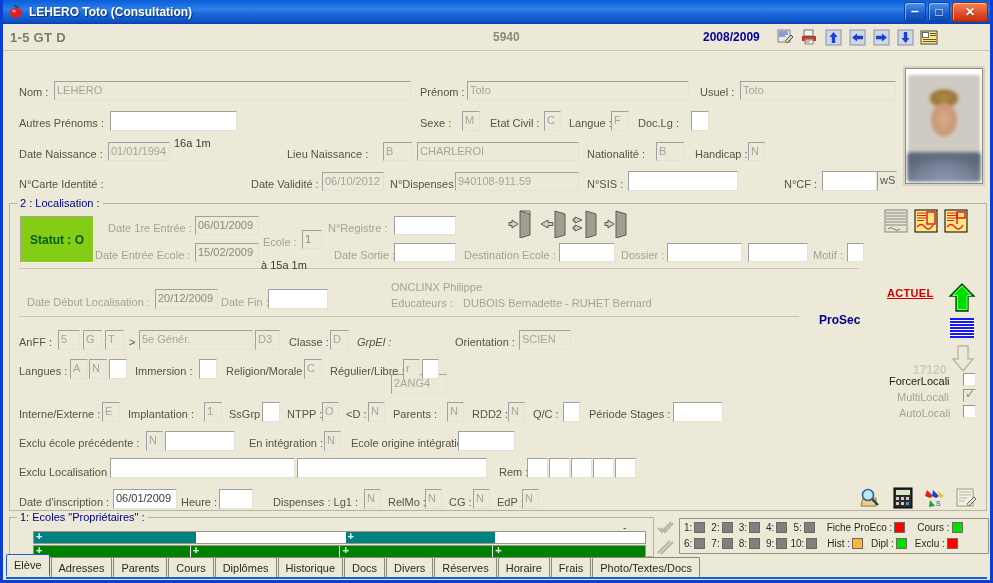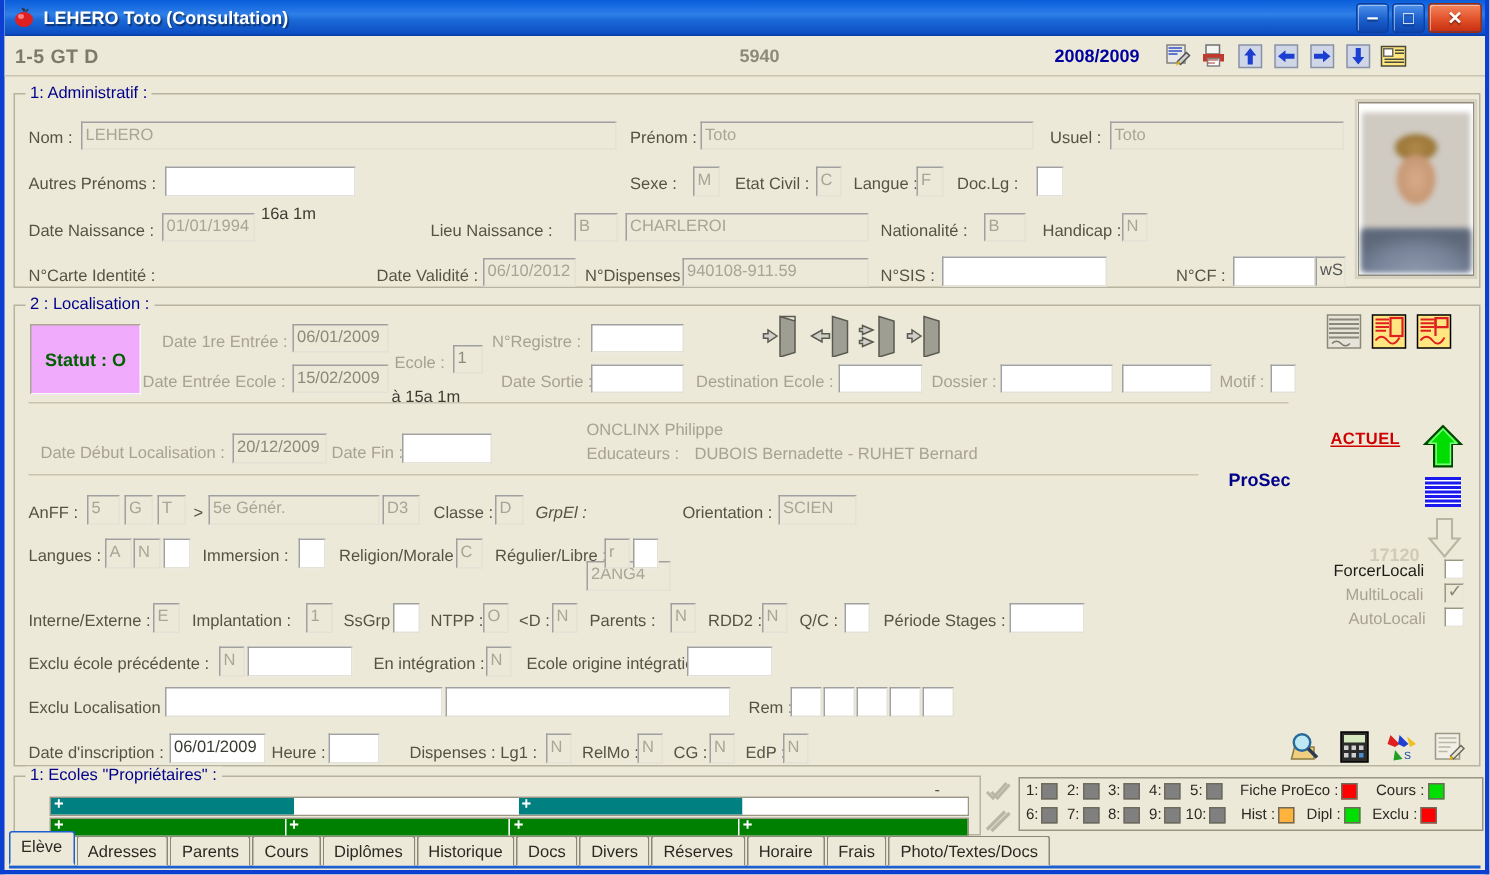--- a/index.html
+++ b/index.html
@@ -152,21 +152,21 @@
     position: absolute; left: 3px; right: 3px; bottom: 3px; height: 28px;
     background: radial-gradient(ellipse 45px 26px at 50% 100%, #8d98ab 0%, #78839a 60%, #5d6879 100%);
     filter: blur(2px);
   }
 
   
   #statut {
     position: absolute;
     border: 1px solid #aaa693;
     border-right-color: #fafaf5; border-bottom-color: #fafaf5;
-    background: #f0abfc;
+    background: #84cc16;
     display: flex; align-items: center; justify-content: center;
     font-weight: bold; font-size: 12px; color: #006000;
   }
 
   
   .door { position: absolute; width: 28px; height: 30px; }
 
   
   #actuel {
     position: absolute; font-size: 11px; font-weight: bold;
@@ -308,23 +308,20 @@
       <span class="tbtn">
         <svg width="18" height="17" viewBox="0 0 18 17">
           <rect x="1" y="2" width="16" height="13" fill="#ffe680" stroke="#4a4a3a"></rect>
           <rect x="2.5" y="3.5" width="6" height="5" fill="#fff" stroke="#6a6a5a"></rect>
           <path d="M10 4.5h6M10 6.5h6M3 10.5h13M3 12.5h13" stroke="#4a4a3a" stroke-width=".9"></path>
         </svg>
       </span>
     </span>
   </div>
 
-  <div class="groupbox" style="left:6px; top:62px; width:978px; height:130px;">
-    <span class="gb-title">1: Administratif :</span>
-  </div>
 
   <span class="lbl" style="left:16px; top:86px;">Nom :</span>
   <span class="fld ro" style="left:51px; top:81px; width:357px; height:19px; line-height:15px;">LEHERO</span>
   <span class="lbl" style="left:417px; top:86px;">Prénom :</span>
   <span class="fld ro" style="left:464px; top:81px; width:222px; height:19px; line-height:15px;">Toto</span>
   <span class="lbl" style="left:697px; top:86px;">Usuel :</span>
   <span class="fld ro" style="left:737px; top:81px; width:156px; height:19px; line-height:15px;">Toto</span>
 
   <span class="lbl" style="left:16px; top:117px;">Autres Prénoms :</span>
   <span class="fld empty" style="left:107px; top:111px; width:127px; height:20px;"></span>

